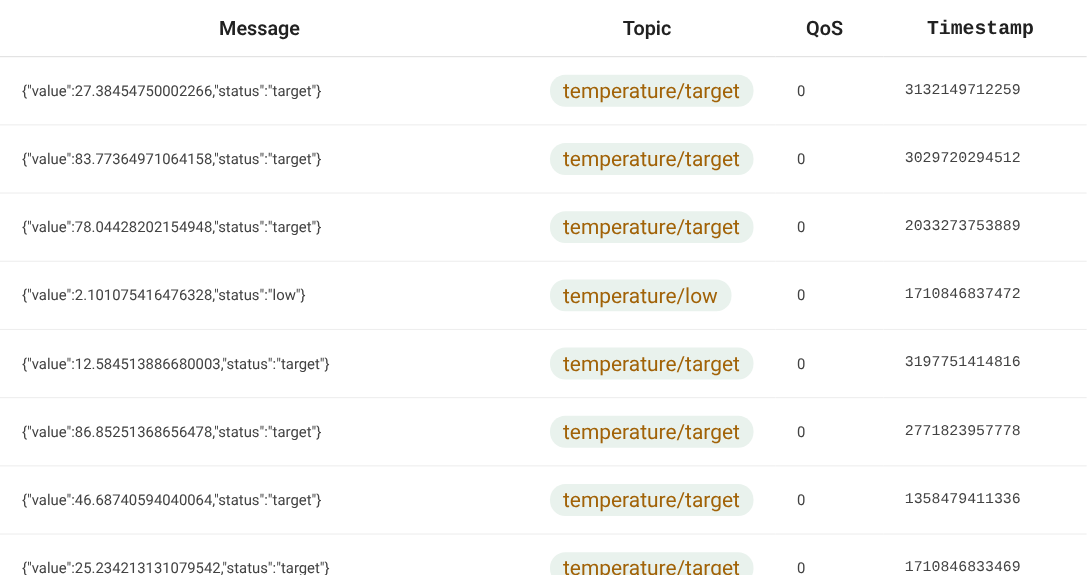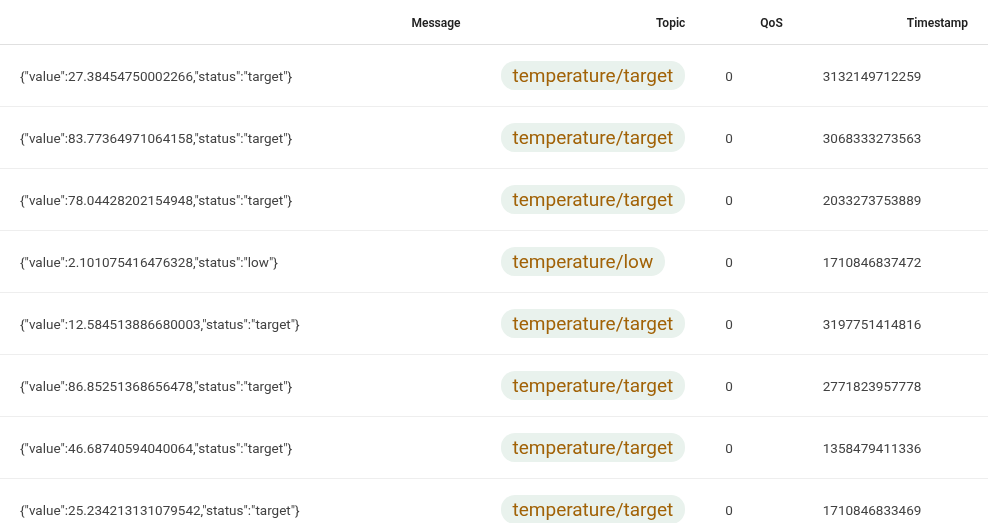--- a/index.html
+++ b/index.html
@@ -10,39 +10,39 @@
     font-size: 14px;
   }
   .table {
     width: 988px;
     border-collapse: collapse;
   }
   .header-row {
     border-bottom: 1px solid #e0e0e0;
   }
   .header-cell {
-    text-align: right;
+    text-align: center;
     font-weight: 600;
     color: #212121;
     padding: 16px 20px 14px 12px;
-    font-size: 12px;
+    font-size: 18px;
   }
   .data-row {
     border-bottom: 1px solid #eeeeee;
   }
   .data-cell {
     padding: 16px 20px;
     vertical-align: middle;
     color: #424242;
     font-size: 13.5px;
   }
   .col-message { width: 490px; }
   .col-topic   { width: 210px; }
   .col-qos     { width: 100px; }
-  .col-ts      { width: 188px; }
+  .col-ts      { width: 188px; font-family: Liberation Mono, monospace; }
   .topic-badge {
     display: inline-block;
     background: #e9f2ed;
     color: #a16207;
     border-radius: 14px;
     padding: 5px 12px;
     font-size: 19px;
     line-height: 1;
   }
 </style>
@@ -62,21 +62,21 @@
       <tr class="data-row">
         <td class="data-cell col-message">{"value":27.38454750002266,"status":"target"}</td>
         <td class="data-cell col-topic"><span class="topic-badge">temperature/target</span></td>
         <td class="data-cell col-qos">0</td>
         <td class="data-cell col-ts">3132149712259</td>
       </tr>
       <tr class="data-row">
         <td class="data-cell col-message">{"value":83.77364971064158,"status":"target"}</td>
         <td class="data-cell col-topic"><span class="topic-badge">temperature/target</span></td>
         <td class="data-cell col-qos">0</td>
-        <td class="data-cell col-ts">3068333273563</td>
+        <td class="data-cell col-ts">3029720294512</td>
       </tr>
       <tr class="data-row">
         <td class="data-cell col-message">{"value":78.04428202154948,"status":"target"}</td>
         <td class="data-cell col-topic"><span class="topic-badge">temperature/target</span></td>
         <td class="data-cell col-qos">0</td>
         <td class="data-cell col-ts">2033273753889</td>
       </tr>
       <tr class="data-row">
         <td class="data-cell col-message">{"value":2.101075416476328,"status":"low"}</td>
         <td class="data-cell col-topic"><span class="topic-badge">temperature/low</span></td>

